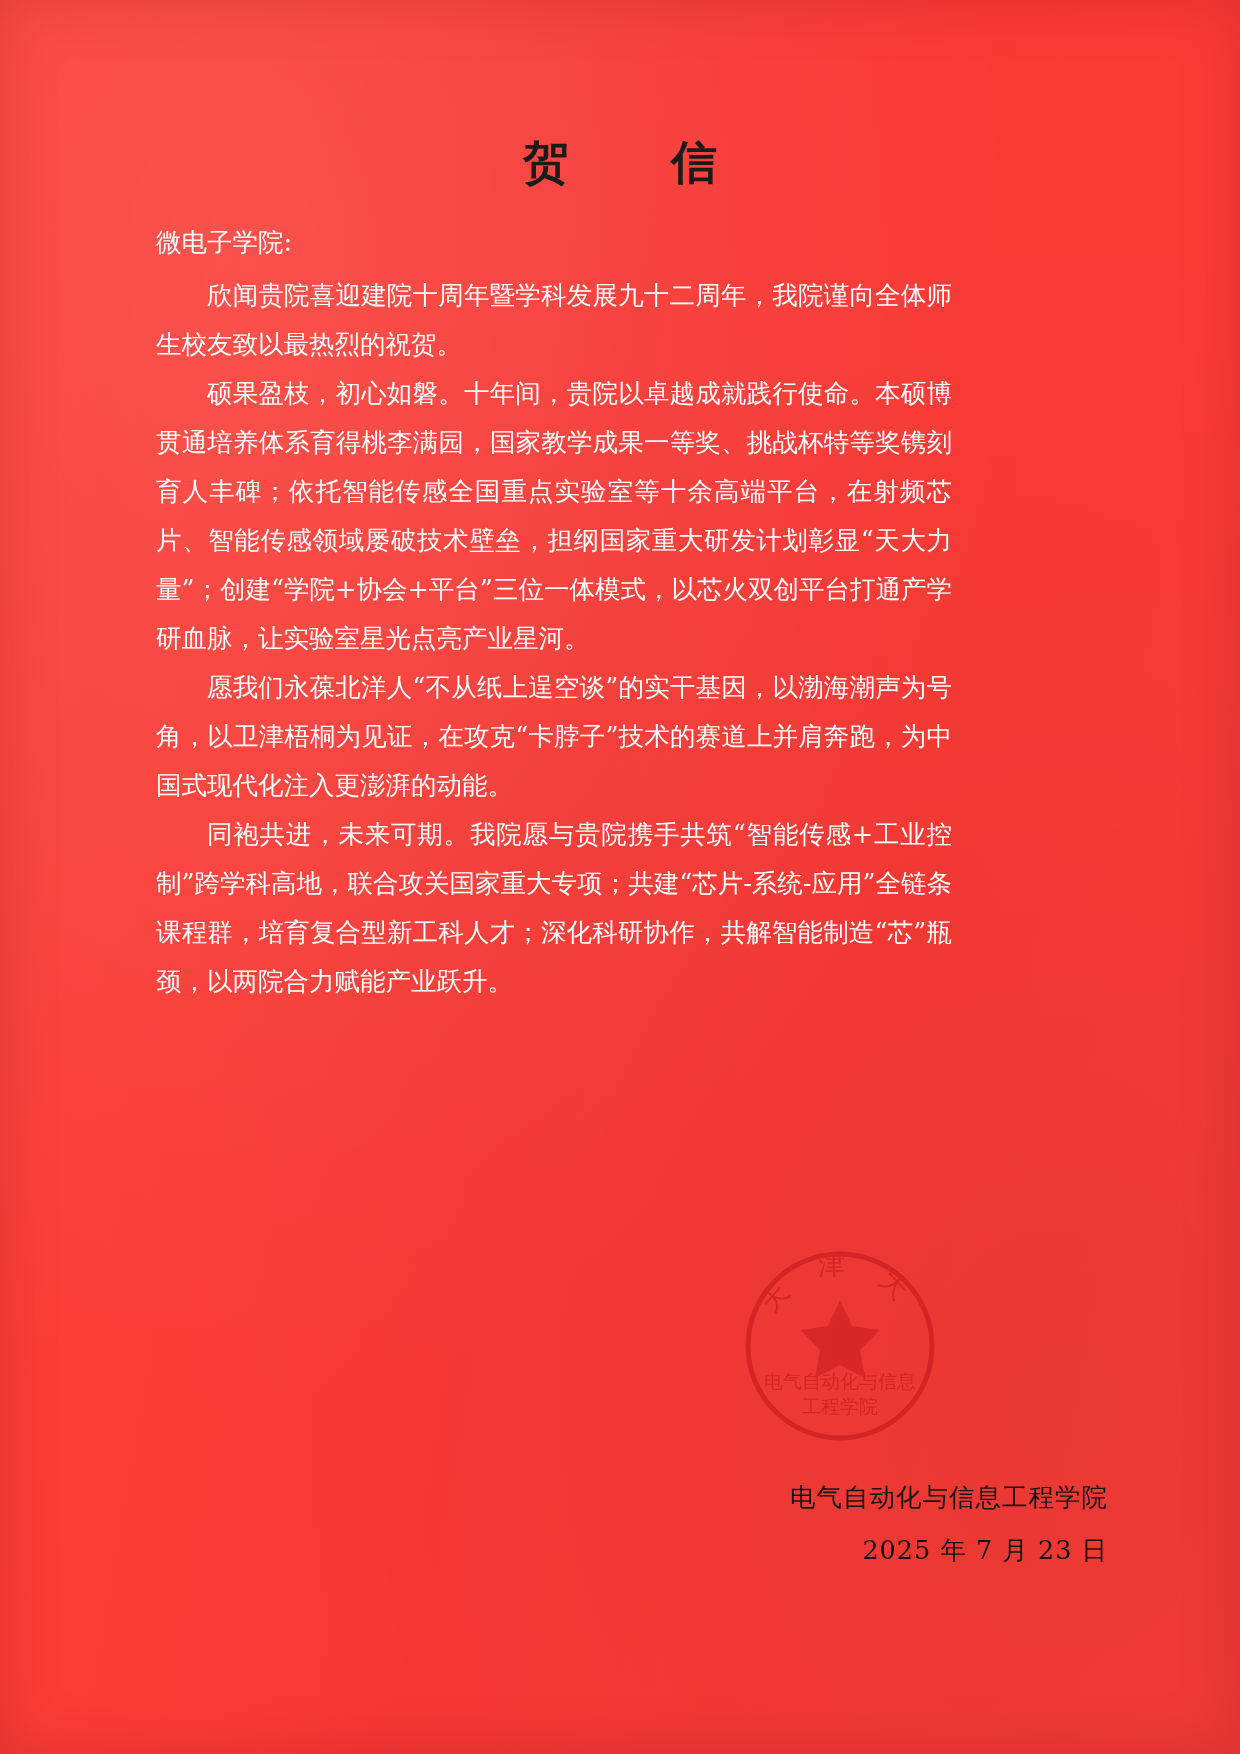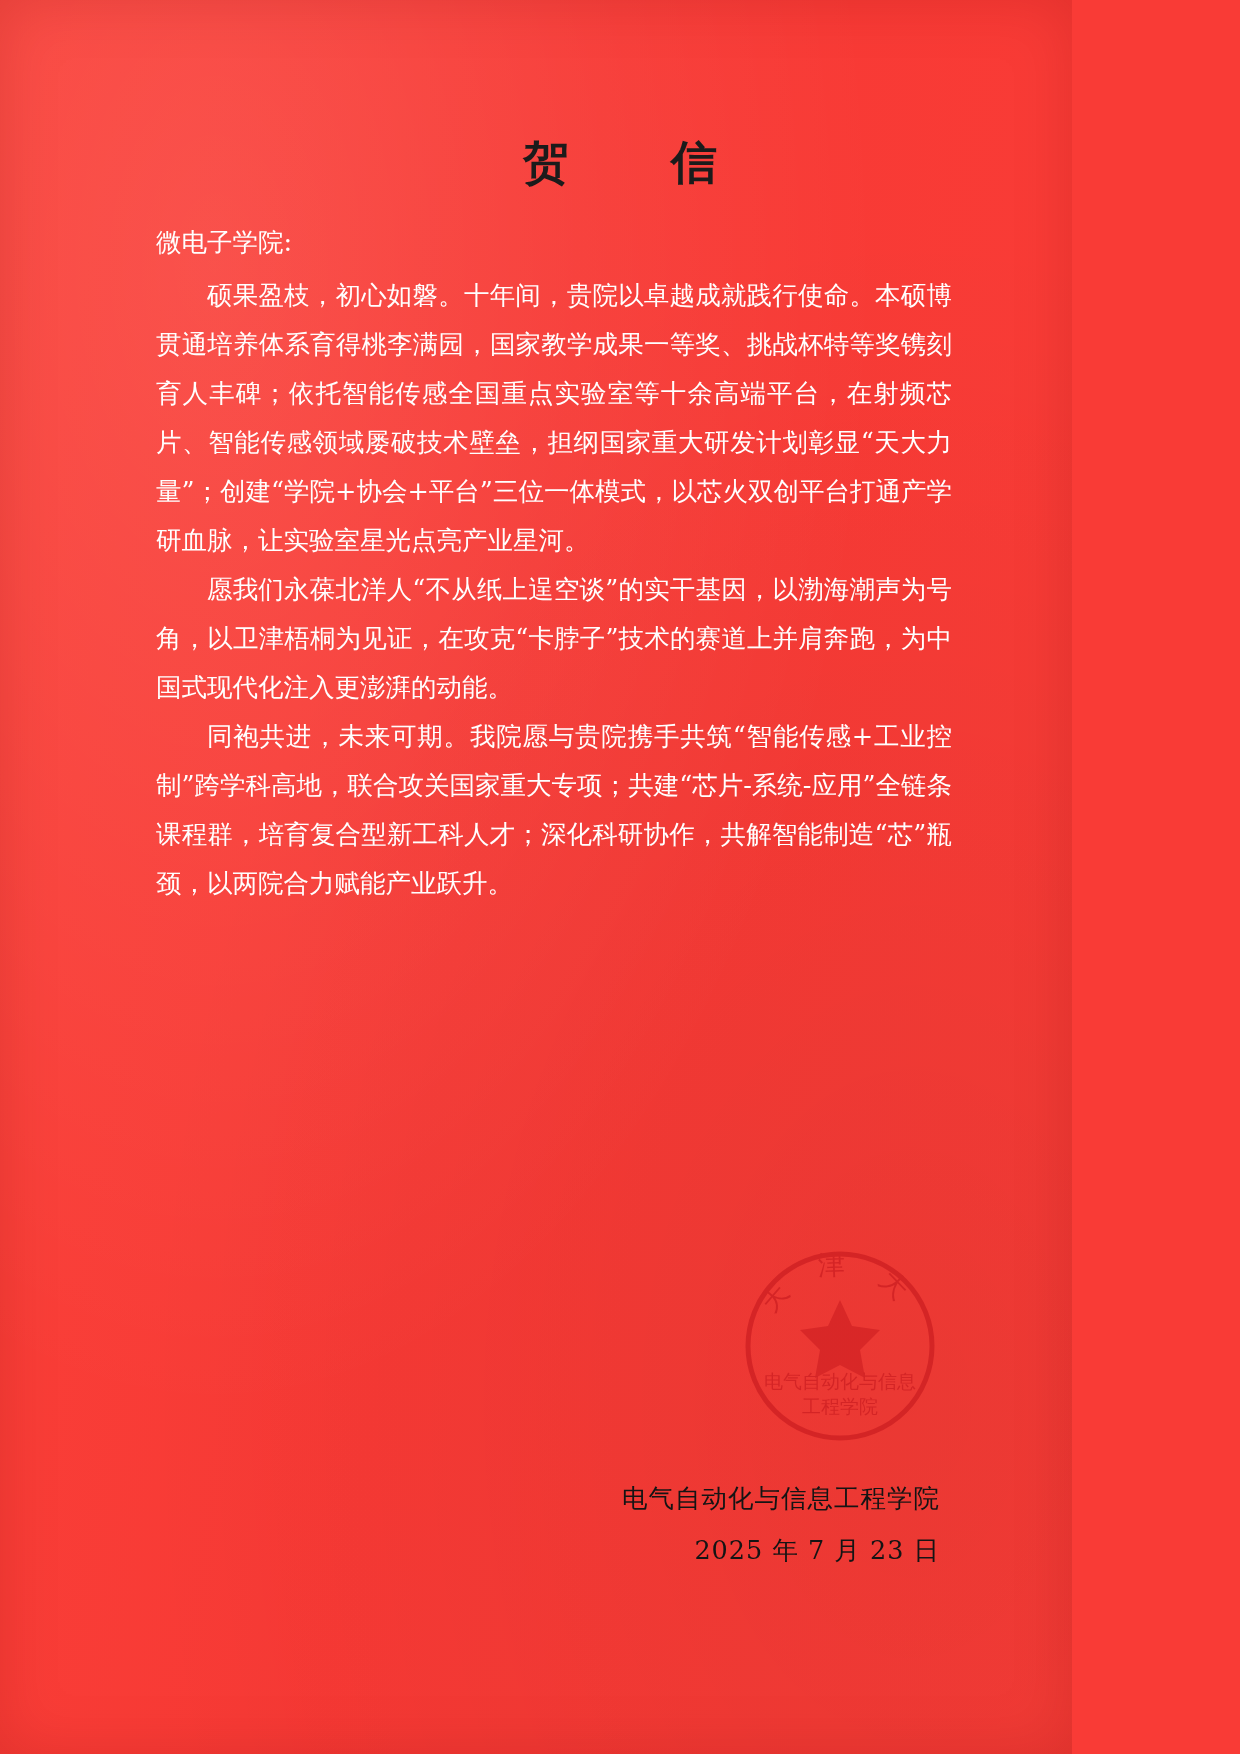--- a/index.html
+++ b/index.html
@@ -20,21 +20,21 @@
     inset: 0;
     background:
       radial-gradient(ellipse at 20% 15%, rgba(255,255,255,0.10), rgba(255,255,255,0) 55%),
       radial-gradient(ellipse at 85% 80%, rgba(0,0,0,0.06), rgba(0,0,0,0) 60%),
       linear-gradient(100deg, rgba(255,90,70,0.18), rgba(230,40,40,0.10) 45%, rgba(255,70,60,0.14));
     pointer-events: none;
   }
   .page {
     position: absolute;
     left: 0; top: 0;
-    width: 1072px;
+    width: 1240px;
     height: 1754px;
   }
   .doc-title {
     position: absolute;
     top: 132px;
     left: 0;
     width: 1240px;
     text-align: center;
     font-size: 46px;
     font-weight: bold;
@@ -66,21 +66,21 @@
     position: absolute;
     right: 132px;
     top: 1472px;
     width: 520px;
     text-align: right;
     color: #141414;
     font-size: 25.5px;
     line-height: 52px;
     font-family: "DejaVu Serif", "Liberation Serif", serif;
   }
-  .sig-org { display: block; letter-spacing: 1px; }
+  .sig-org { display: block; letter-spacing: 1px; font-family: Liberation Serif, serif; }
   .sig-date { display: block; letter-spacing: 1px; }
 
   
   .seal {
     position: absolute;
     left: 742px;
     top: 1248px;
     width: 196px;
     height: 196px;
     pointer-events: none;
@@ -103,20 +103,21 @@
 <body>
 
 <div class="page">
 
   <div class="paper-sheen"></div>
 
   <div class="doc-title">贺　信</div>
 
   <div class="body-block">
     <p class="salutation">微电子学院:</p>
+    <p class="para">欣闻贵院喜迎建院十周年暨学科发展九十二周年，我院谨向全体师生校友致以最热烈的祝贺。</p>
     <p class="para">硕果盈枝，初心如磐。十年间，贵院以卓越成就践行使命。本硕博贯通培养体系育得桃李满园，国家教学成果一等奖、挑战杯特等奖镌刻育人丰碑；依托智能传感全国重点实验室等十余高端平台，在射频芯片、智能传感领域屡破技术壁垒，担纲国家重大研发计划彰显“天大力量”；创建“学院+协会+平台”三位一体模式，以芯火双创平台打通产学研血脉，让实验室星光点亮产业星河。</p>
     <p class="para">愿我们永葆北洋人“不从纸上逞空谈”的实干基因，以渤海潮声为号角，以卫津梧桐为见证，在攻克“卡脖子”技术的赛道上并肩奔跑，为中国式现代化注入更澎湃的动能。</p>
     <p class="para">同袍共进，未来可期。我院愿与贵院携手共筑“智能传感+工业控制”跨学科高地，联合攻关国家重大专项；共建“芯片-系统-应用”全链条课程群，培育复合型新工科人才；深化科研协作，共解智能制造“芯”瓶颈，以两院合力赋能产业跃升。</p>
   </div>
 
   <div class="seal">
     <svg width="196" height="196" viewBox="0 0 196 196" xmlns="http://www.w3.org/2000/svg">
       <circle cx="98" cy="98" r="92" fill="none" stroke="#c2151b" stroke-width="5"></circle>
       <path d="M98 52 l12 26 28 4 -20 20 5 28 -25 -13 -25 13 5 -28 -20 -20 28 -4 z" fill="#c2151b" opacity="0.85"></path>
       <path id="sealArc" d="M 26 98 A 72 72 0 0 1 170 98" fill="none"></path>

